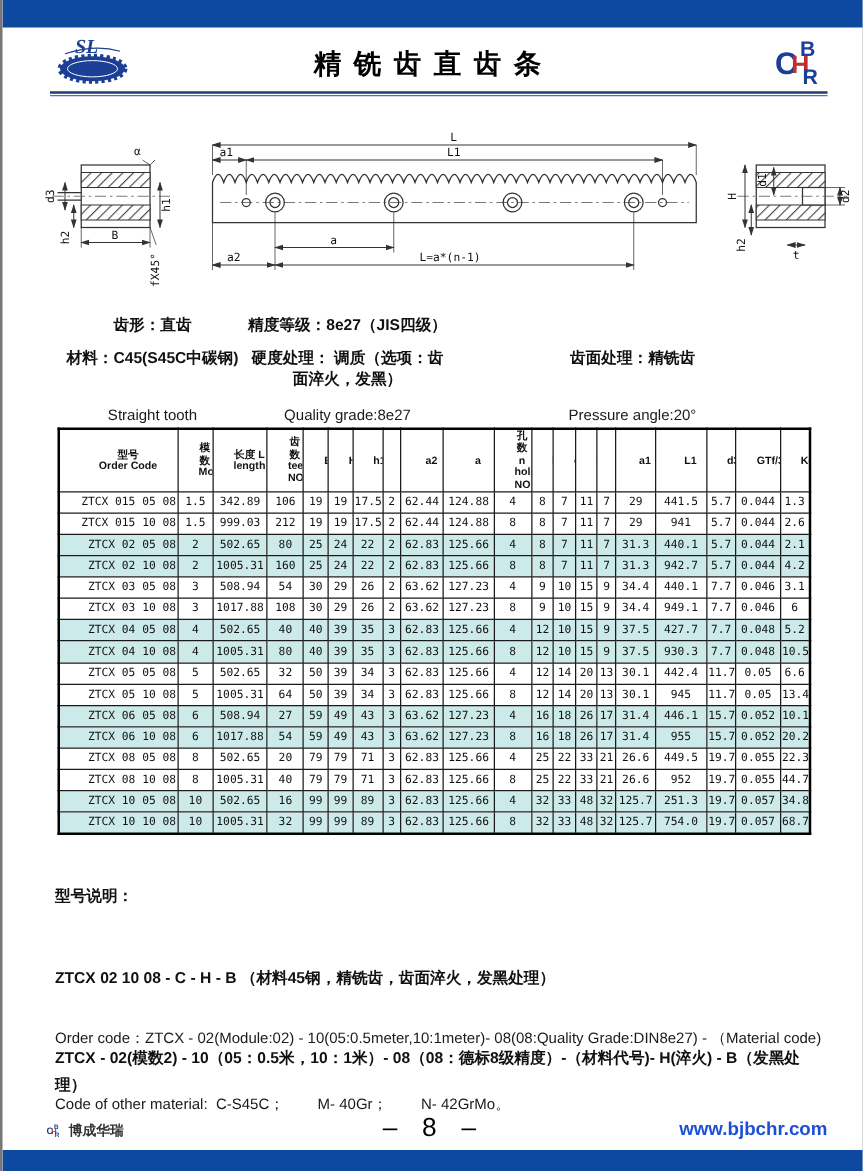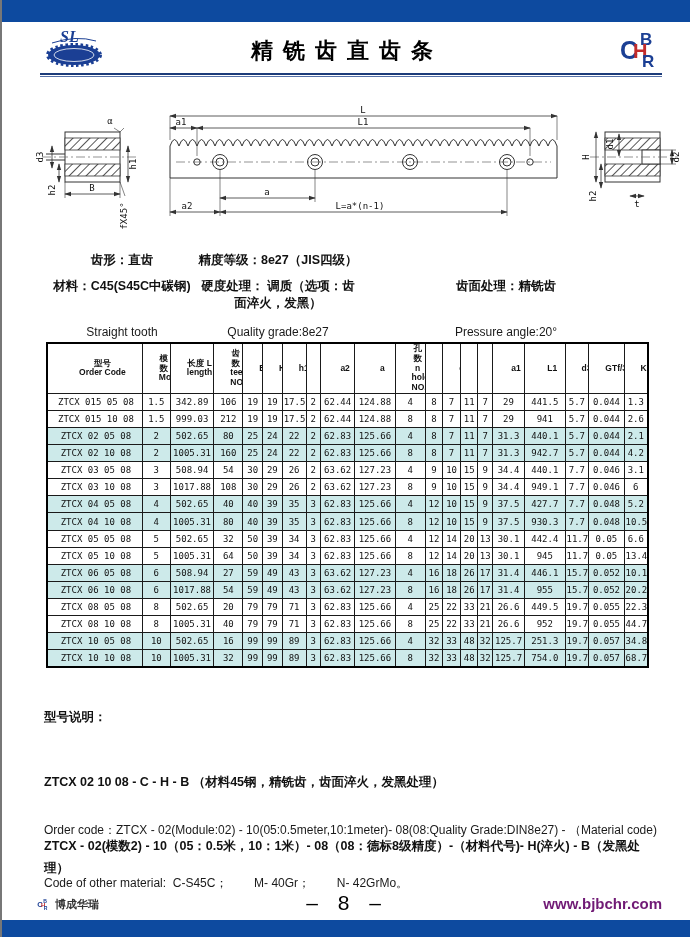--- a/index.html
+++ b/index.html
@@ -31,34 +31,34 @@
   .spec-row.en{font-size:12px;margin-bottom:5px;color:#1a1a1a;}
   .spec-row.gap{margin-bottom:13px;}
 
   table.spec-table{position:absolute;left:44px;top:342px;border-collapse:collapse;
         table-layout:fixed;width:603px;font-family:"DejaVu Sans Mono",monospace;}
   .spec-table th,.spec-table td{border:1px solid #1a1a1a;text-align:center;
         padding:0 1px;overflow:hidden;}
   .spec-table th{font-size:8.5px;font-weight:bold;line-height:1.15;height:38px;
         white-space:pre-line;font-family:"Liberation Sans",sans-serif;padding-left:16px;}
   .spec-table td{font-size:9px;height:16.1px;}
-  .spec-table td.code{text-align:center;padding-left:3px;}
+  .spec-table td.code{text-align:right;padding-left:3px;}
   .spec-table tr.alt td{background:#cdeaea;}
   .spec-table{border:2px solid #000;}
 
   .notes-cn{position:absolute;left:42px;top:664px;width:615px;font-weight:bold;
             font-size:12.5px;line-height:21.5px;white-space:pre-wrap;}
   .notes-en{position:absolute;left:42px;top:787px;width:615px;
             font-size:12px;line-height:17.5px;white-space:pre-wrap;color:#1a1a1a;}
 
   .footer-brand{position:absolute;left:34px;bottom:25px;display:flex;align-items:center;
                 gap:4px;font-size:11px;color:#333;font-weight:bold;}
   .page-number{position:absolute;left:0;right:0;bottom:22px;text-align:center;
                font-size:21px;letter-spacing:7px;color:#000;}
-  .website{position:absolute;right:30px;bottom:25px;font-size:15px;font-weight:bold;color:#701a75;}
+  .website{position:absolute;right:30px;bottom:25px;font-size:15px;font-weight:bold;color:#1d4ed8;}
 </style>
 </head>
 <body>
 
 <div class="page">
   <div class="top-bar"></div>
 
   <div class="sl-logo">
     <svg width="74" height="46" viewBox="0 0 74 46">
       <text x="22" y="15" font-size="16" font-style="italic" font-weight="bold" fill="#1b3f94" font-family="Liberation Serif, serif">SL</text>

